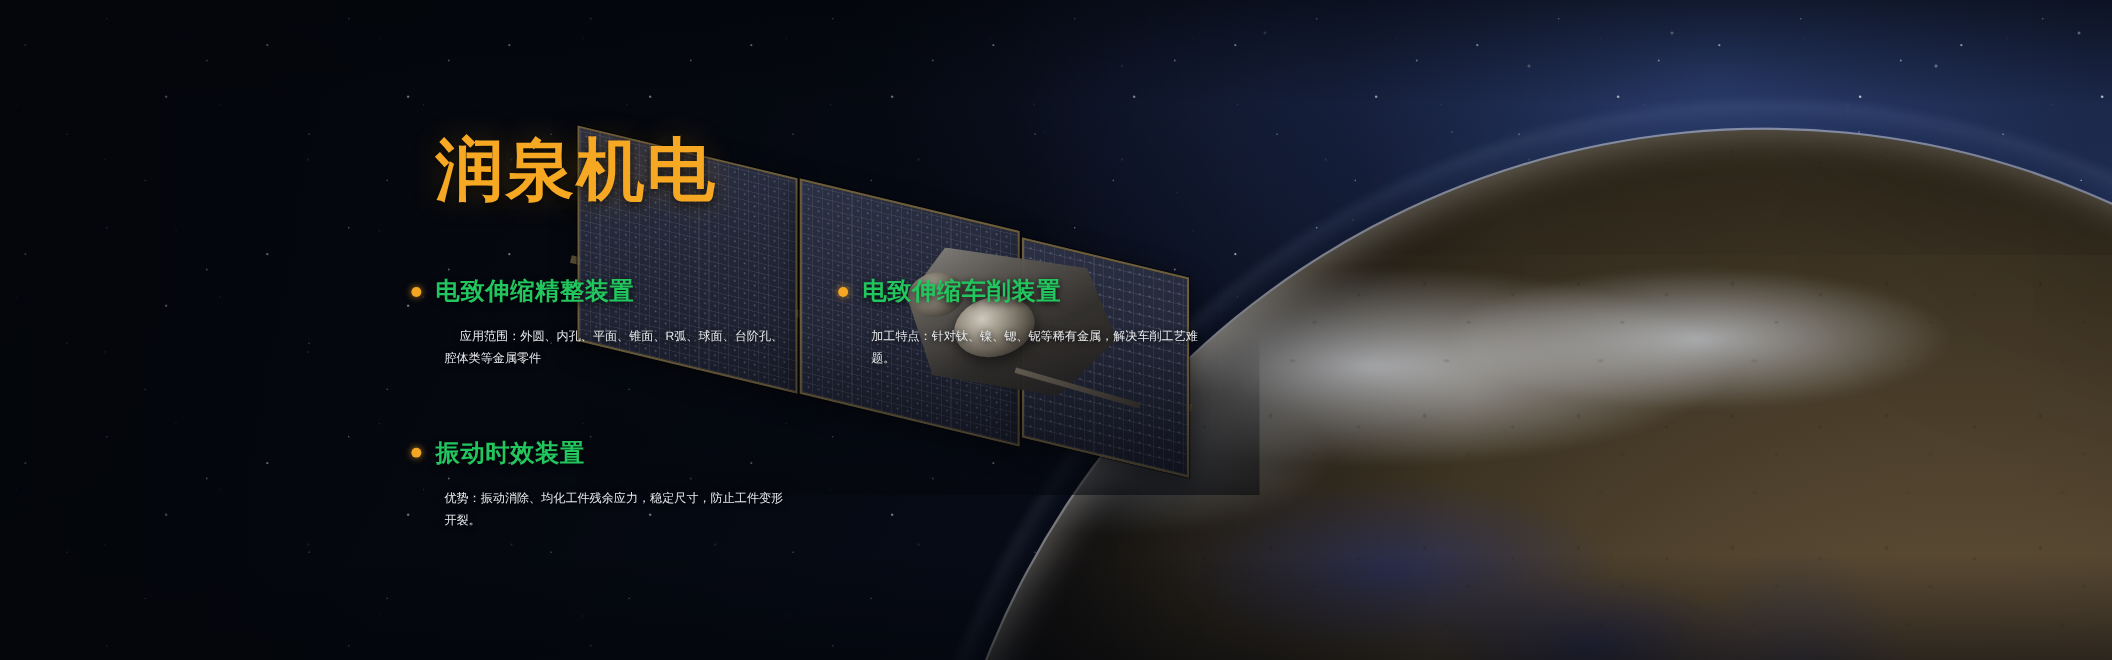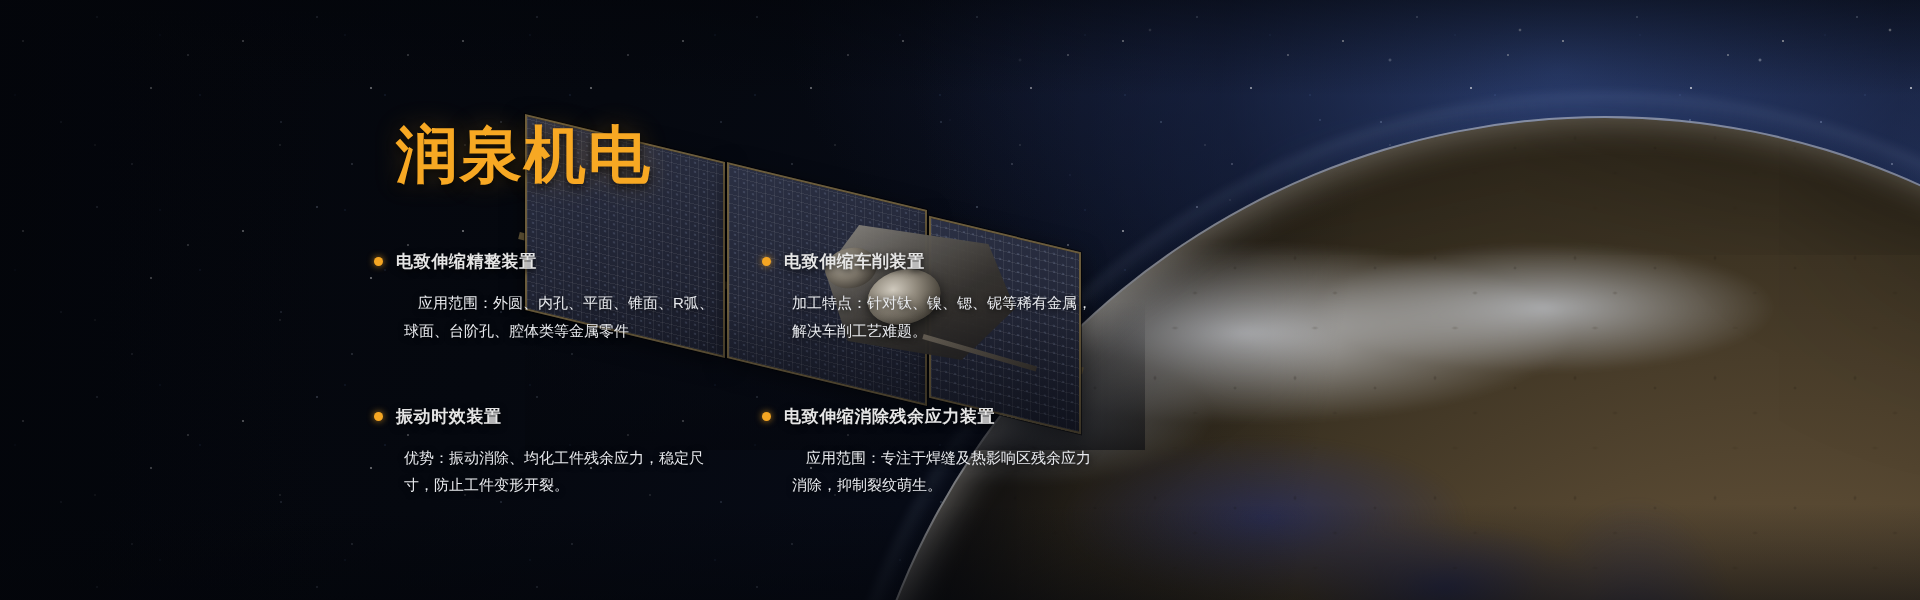--- a/index.html
+++ b/index.html
@@ -198,26 +198,26 @@
   .item-head {
     display:flex; align-items:center; gap:13px;
     white-space:nowrap;
   }
   .bullet {
     width:9px; height:9px; border-radius:50%; background:#F5A623; flex:0 0 9px;
     box-shadow:0 0 7px rgba(245,166,35,.75);
     margin-left:-22px;
   }
   .item-title {
-    font-size:17px; font-weight:bold; color:#e5e5e5; letter-spacing:.6px;
+    font-size:22px; font-weight:bold; color:#22c55e; letter-spacing:.6px;
     text-shadow:0 2px 7px rgba(0,0,0,.9);
   }
   .item-desc {
     margin-top:16px; margin-left:8px;
-    font-size:15px; line-height:1.85; color:#e8eaee;
+    font-size:11px; line-height:1.85; color:#e8eaee;
     text-shadow:0 1px 6px rgba(0,0,0,.95);
     max-width:316px;
     text-indent:14px;
   }
   .item-desc.no-indent { text-indent:0; }
   
   .grid .item:nth-child(2) .item-desc,
   .grid .item:nth-child(4) .item-desc { max-width:300px; }
 </style>
 </head>
@@ -281,23 +281,16 @@
       </div>
 
       <div class="item">
         <div class="item-head">
           <span class="bullet"></span>
           <span class="item-title">振动时效装置</span>
         </div>
         <div class="item-desc no-indent">优势：振动消除、均化工件残余应力，稳定尺寸，防止工件变形开裂。</div>
       </div>
 
-      <div class="item">
-        <div class="item-head">
-          <span class="bullet"></span>
-          <span class="item-title">电致伸缩消除残余应力装置</span>
-        </div>
-        <div class="item-desc">应用范围：专注于焊缝及热影响区残余应力消除，抑制裂纹萌生。</div>
-      </div>
 
     </div>
   </div>
 </div>
 
 </body></html>

